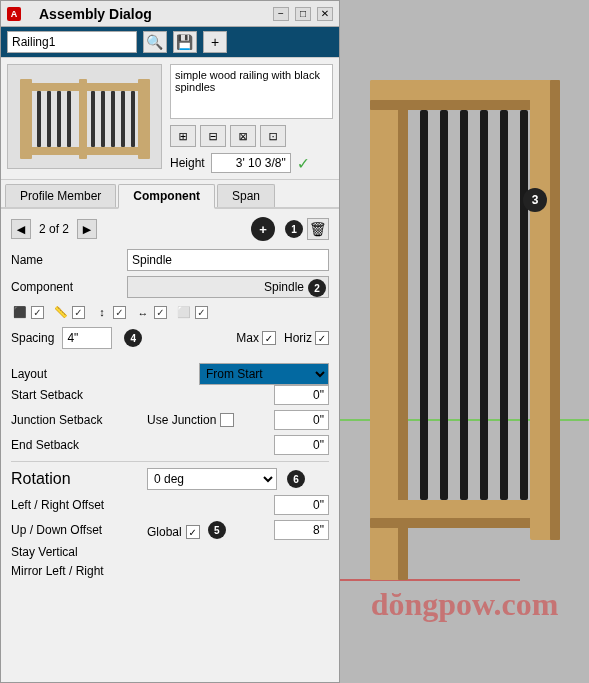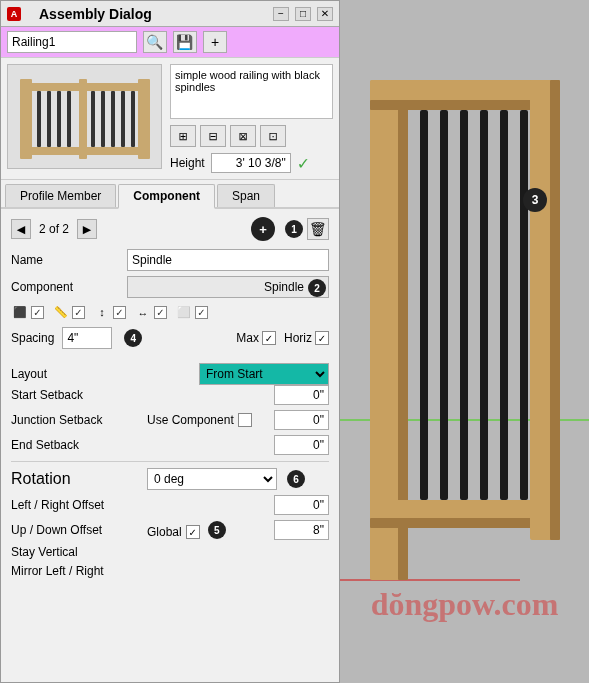--- a/index.html
+++ b/index.html
@@ -55,21 +55,21 @@
       display: flex; align-items: center; justify-content: center;
     }
 
     
     .toolbar {
       display: flex;
       align-items: center;
       padding: 4px 6px;
       gap: 6px;
       border-bottom: 1px solid #ccc;
-      background: #f0abfc;
+      background: #0c4a6e;
     }
     .assembly-name-input {
       width: 130px;
       height: 22px;
       border: 1px solid #aaa;
       padding: 2px 4px;
       font-size: 12px;
       background: white;
     }
     .toolbar-icon-btn {
@@ -300,21 +300,21 @@
       display: flex;
       align-items: center;
       margin-bottom: 0;
       gap: 6px;
     }
     .layout-label { width: 60px; font-size: 12px; }
     .layout-select {
       width: 130px; height: 22px;
       border: 1px solid #aaa;
       font-size: 12px;
-      background: #14b8a6;
+      background: #0369a1;
       padding: 0 2px;
     }
 
     
     .setback-row {
       display: flex; align-items: center; margin-bottom: 5px; gap: 6px;
     }
     .setback-label { width: 130px; font-size: 12px; flex-shrink:0; }
     .setback-mid { flex:1; display:flex; align-items:center; gap:4px; font-size:12px; }
     .setback-input {
@@ -574,21 +574,21 @@
     </div>
 
     <div class="setback-row">
       <span class="setback-label">Start Setback</span>
       <input class="setback-input right-align" type="text" value="0&quot;" style="">
     </div>
 
     <div class="setback-row">
       <span class="setback-label">Junction Setback</span>
       <div class="setback-mid">
-        <span>Use Component</span>
+        <span>Use Junction</span>
         <div class="cb-box"></div>
       </div>
       <input class="setback-input" type="text" value="0&quot;" style="">
     </div>
 
     <div class="setback-row">
       <span class="setback-label">End Setback</span>
       <input class="setback-input right-align" type="text" value="0&quot;" style="">
     </div>
 

